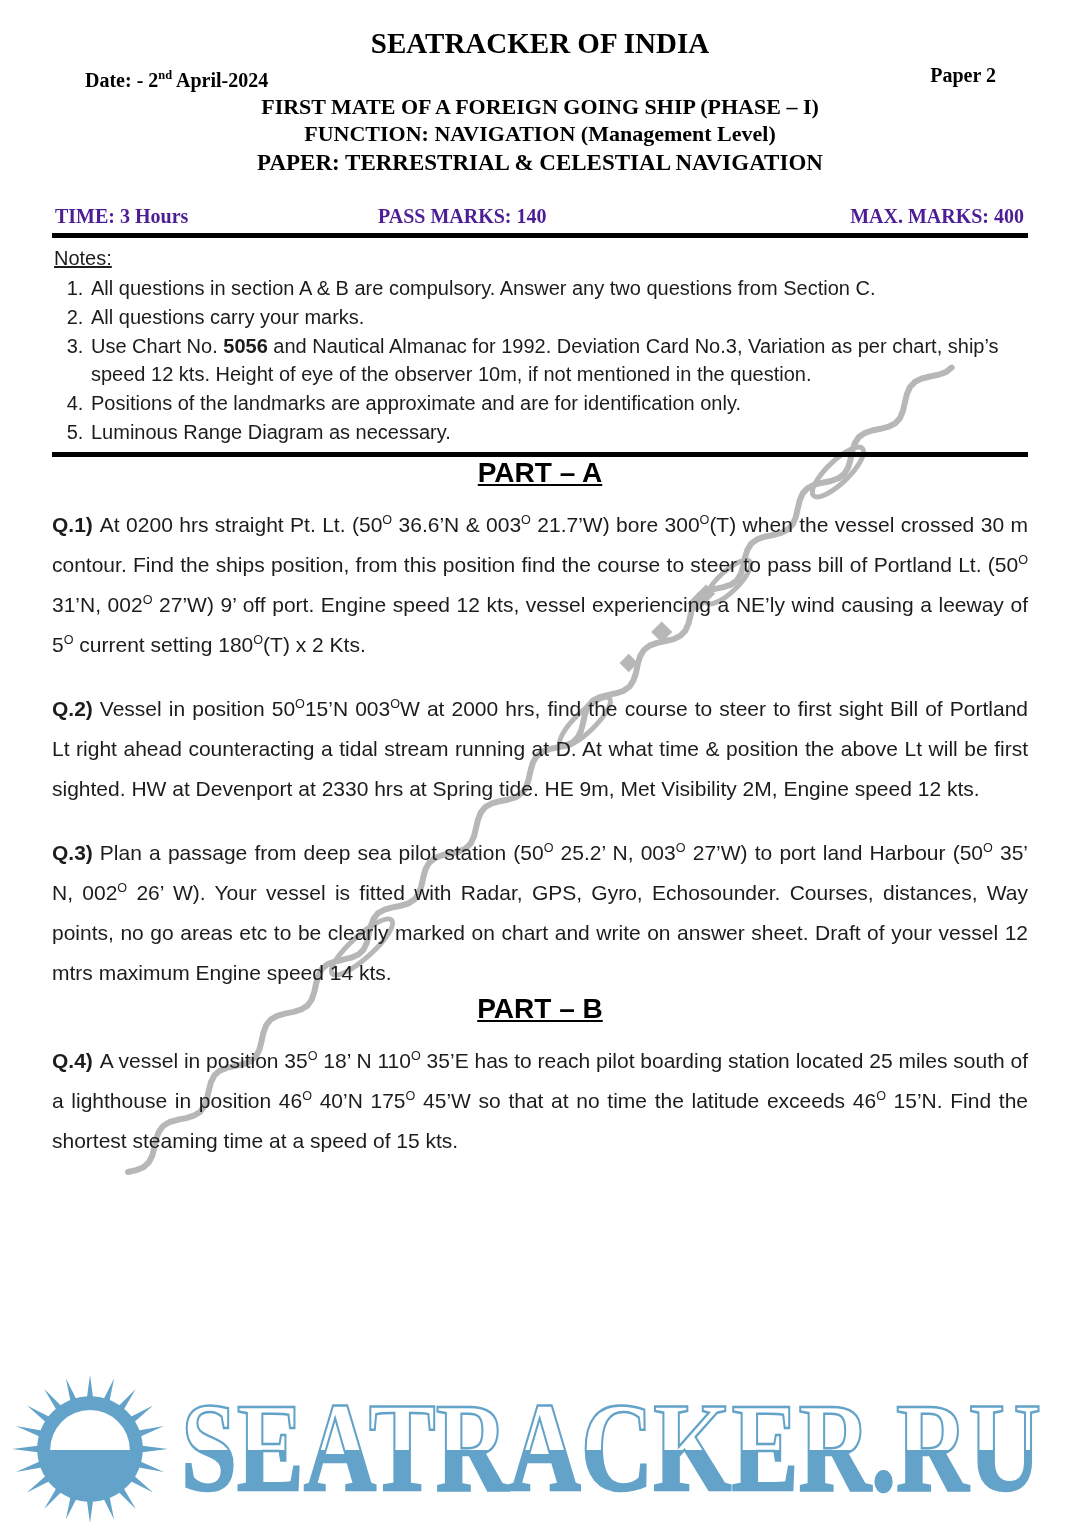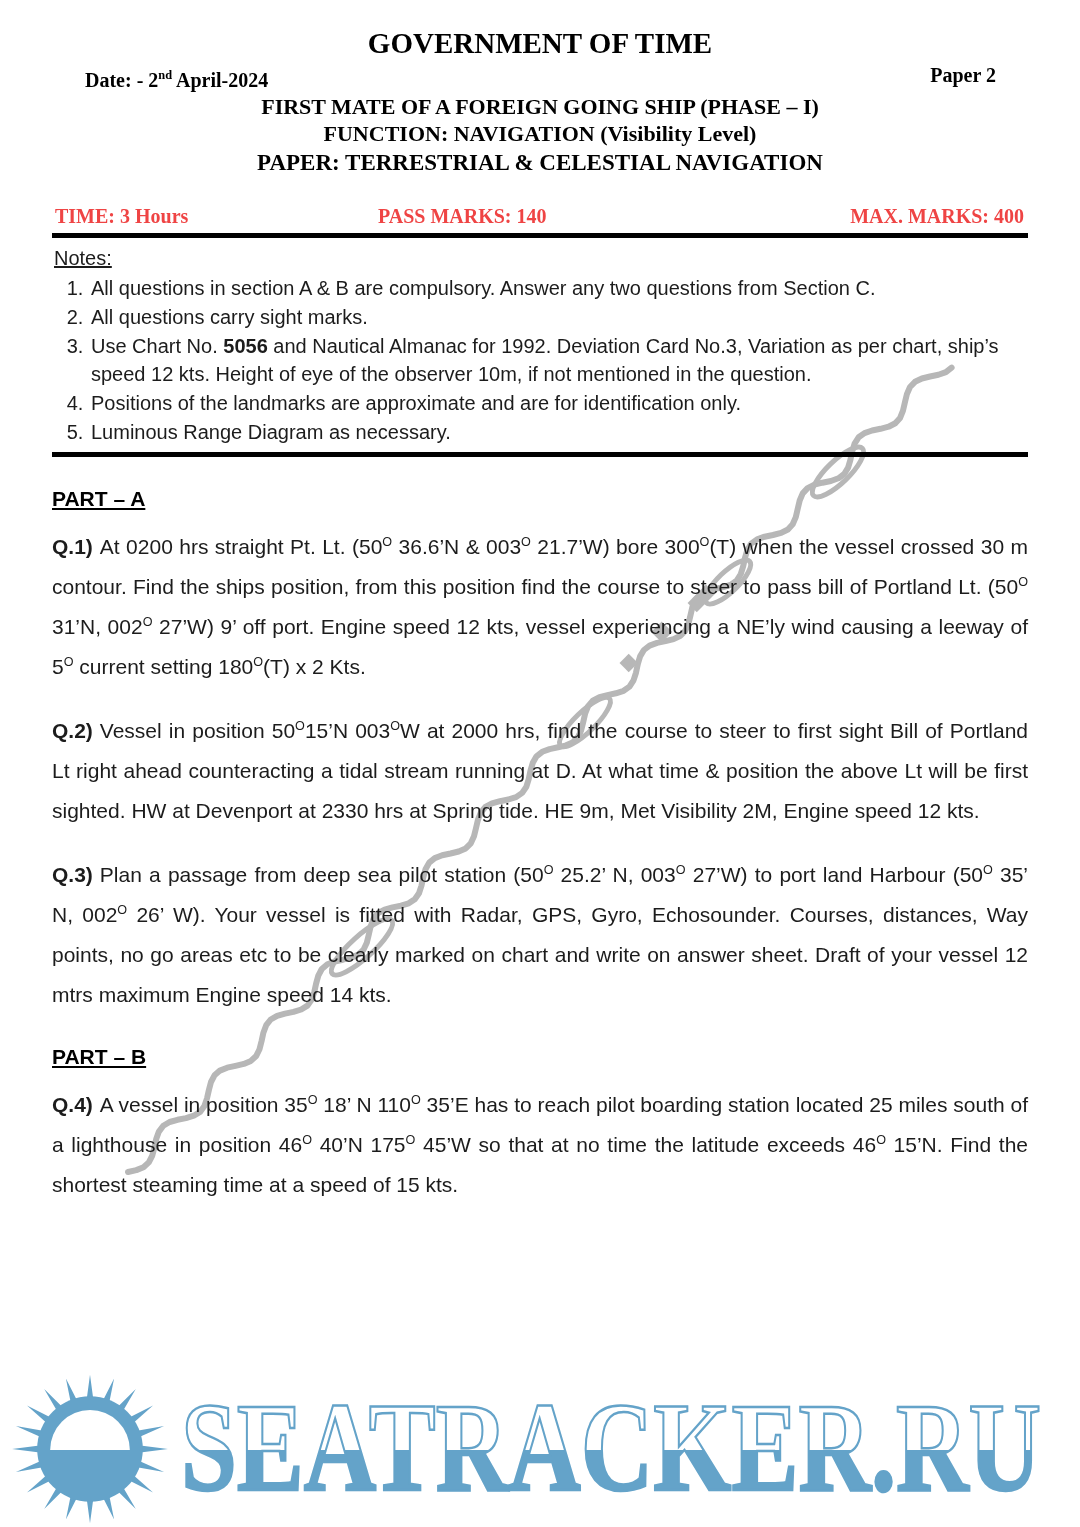--- a/index.html
+++ b/index.html
@@ -49,21 +49,21 @@
   .h-function { font-size: 22px; line-height: 28px; }
   .h-paper    { font-size: 23px; line-height: 30px; }
   
   .marks-row {
     position: relative;
     height: 28px;
     margin-top: 27px;
     font-family: "Liberation Serif", serif;
     font-weight: bold;
     font-size: 20px;
-    color: #ef4444;
+    color: #4c1d95;
   }
   .marks-time { position: absolute; left: 3px; }
   .marks-pass { position: absolute; left: 326px; }
   .marks-max  { position: absolute; right: 4px; }
   .rule {
     height: 5px;
     background: #000;
     margin: 0;
   }
   
@@ -76,22 +76,22 @@
   }
   ol.notes {
     margin: 3px 0 6px 0;
     padding-left: 37px;
     font-size: 20px;
     line-height: 28px;
   }
   ol.notes li { margin: 0 0 1px 0; padding-left: 2px; }
   
   .part-heading {
-    margin-top: 30px;
-    font-size: 21px;
+    text-align: center;
+    font-size: 28px;
     font-weight: bold;
     color: #000;
   }
   .part-heading .u { text-decoration: underline; }
   .question { margin-top: 24px; }
   .part-heading + .question { margin-top: 16px; }
   .qpara {
     margin: 0;
     font-size: 21px;
     line-height: 40px;
@@ -137,44 +137,44 @@
     <g style="fill:var(--wm-gray)">
       <rect x="654" y="625" width="15" height="15" transform="rotate(-45 661 632)"></rect>
       <rect x="622" y="657" width="13" height="13" transform="rotate(-45 628 663)"></rect>
       <rect x="688" y="592" width="26" height="13" transform="rotate(-45 701 598)"></rect>
     </g>
   </svg>
 
   <div class="content">
 
     
-    <div class="doc-title">GOVERNMENT OF TIME</div>
+    <div class="doc-title">SEATRACKER OF INDIA</div>
 
     <div class="date-row">
       <span><span>Date: - 2</span><sup>nd</sup><span> April-2024</span></span>
       <span>Paper 2</span>
     </div>
 
     <div class="h-line h-course">FIRST MATE OF A FOREIGN GOING SHIP (PHASE – I)</div>
-    <div class="h-line h-function">FUNCTION: NAVIGATION (Visibility Level)</div>
+    <div class="h-line h-function">FUNCTION: NAVIGATION (Management Level)</div>
     <div class="h-line h-paper">PAPER: TERRESTRIAL &amp; CELESTIAL NAVIGATION</div>
 
     
     <div class="marks-row">
       <span class="marks-time">TIME: 3 Hours</span>
       <span class="marks-pass">PASS MARKS: 140</span>
       <span class="marks-max">MAX. MARKS: 400</span>
     </div>
     <div class="rule"></div>
 
     
     <span class="notes-heading">Notes:</span>
     <ol class="notes">
       <li><span>All questions in section A &amp; B are compulsory. Answer any two questions from Section C.</span></li>
-      <li><span>All questions carry sight marks.</span></li>
+      <li><span>All questions carry your marks.</span></li>
       <li><span>Use Chart No. </span><b>5056</b><span> and Nautical Almanac for 1992. Deviation Card No.3, Variation as per chart, ship’s speed 12 kts. Height of eye of the observer 10m, if not mentioned in the question.</span></li>
       <li><span>Positions of the landmarks are approximate and are for identification only.</span></li>
       <li><span>Luminous Range Diagram as necessary.</span></li>
     </ol>
     <div class="rule"></div>
 
     
     <div class="part-heading"><span class="u">PART – A</span></div>
 
     <div class="question">

